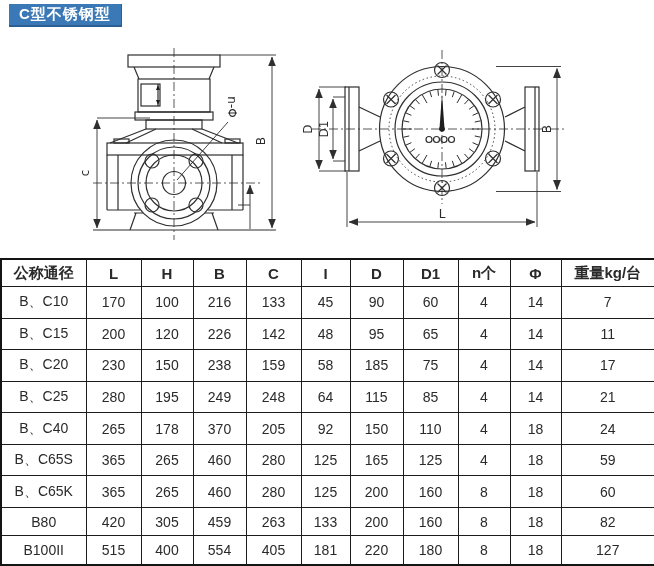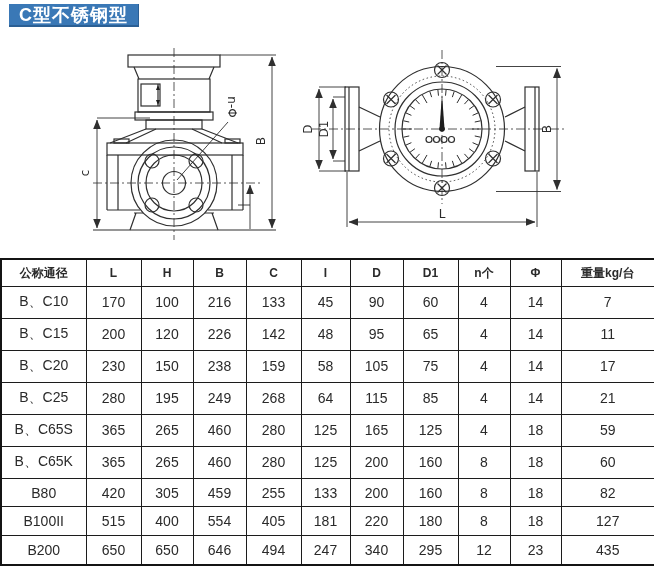--- a/index.html
+++ b/index.html
@@ -3,21 +3,21 @@
 <meta charset="utf-8">
 <style>
   html,body { margin:0; padding:0; }
   body {
     width:654px; height:566px; background:#ffffff; position:relative;
     font-family:"Liberation Sans","DejaVu Sans",sans-serif; overflow:hidden;
   }
   .badge {
     position:absolute; left:9px; top:4px; height:21px; padding:0 10px;
     background:#3a78b6; border-bottom:2px solid #2b5f94; border-right:1px solid #2b5f94;
-    color:#ffffff; font-size:18px; font-weight:700; letter-spacing:1px;
+    color:#ffffff; font-size:15px; font-weight:700; letter-spacing:1px;
     display:flex; align-items:center;
   }
   .drawing-area { position:absolute; left:0; top:0; width:654px; height:258px; }
   svg text {
     font-family:"DejaVu Sans","Liberation Sans",sans-serif;
     font-size:12px; fill:#2b2b2b; stroke:none;
   }
   .ln   { stroke:#2f2f2f; fill:none; stroke-width:1.2; }
   .thin { stroke:#2f2f2f; fill:none; stroke-width:0.9; }
   .cl   { stroke:#2f2f2f; fill:none; stroke-width:0.8; stroke-dasharray:9 3 2 3; }
@@ -25,21 +25,21 @@
   .blk  { fill:#1e1e1e; stroke:none; }
   table.dims {
     position:absolute; left:0; top:258px; width:654px; height:308px;
     border-collapse:collapse; table-layout:fixed;
     border:2px solid #141414;
   }
   table.dims th, table.dims td {
     border:1.6px solid #1c1c1c; text-align:center; vertical-align:middle;
     padding:0; color:#2a2a2a; font-size:14px; overflow:hidden; white-space:nowrap;
   }
-  table.dims th { height:26px; font-weight:700; font-size:12px; }
+  table.dims th { height:26px; font-weight:700; font-size:15px; }
 </style>
 </head>
 <body>
 
 <div class="badge">C型不锈钢型</div>
 
 <div class="drawing-area">
 <svg width="654" height="258" viewBox="0 0 654 258">
   <defs>
     <marker id="arrow" viewBox="0 0 10 8" refX="9.5" refY="4" markerWidth="11" markerHeight="8.8" orient="auto-start-reverse">
@@ -279,38 +279,51 @@
         <td>14</td>
         <td>11</td>
       </tr>
       <tr>
         <td>B、C20</td>
         <td>230</td>
         <td>150</td>
         <td>238</td>
         <td>159</td>
         <td>58</td>
-        <td>105</td>
+        <td>185</td>
         <td>75</td>
         <td>4</td>
         <td>14</td>
         <td>17</td>
       </tr>
       <tr>
         <td>B、C25</td>
         <td>280</td>
         <td>195</td>
         <td>249</td>
-        <td>268</td>
+        <td>248</td>
         <td>64</td>
         <td>115</td>
         <td>85</td>
         <td>4</td>
         <td>14</td>
         <td>21</td>
+      </tr>
+      <tr>
+        <td>B、C40</td>
+        <td>265</td>
+        <td>178</td>
+        <td>370</td>
+        <td>205</td>
+        <td>92</td>
+        <td>150</td>
+        <td>110</td>
+        <td>4</td>
+        <td>18</td>
+        <td>24</td>
       </tr>
       <tr>
         <td>B、C65S</td>
         <td>365</td>
         <td>265</td>
         <td>460</td>
         <td>280</td>
         <td>125</td>
         <td>165</td>
         <td>125</td>
@@ -329,48 +342,35 @@
         <td>160</td>
         <td>8</td>
         <td>18</td>
         <td>60</td>
       </tr>
       <tr>
         <td>B80</td>
         <td>420</td>
         <td>305</td>
         <td>459</td>
-        <td>255</td>
+        <td>263</td>
         <td>133</td>
         <td>200</td>
         <td>160</td>
         <td>8</td>
         <td>18</td>
         <td>82</td>
       </tr>
       <tr>
         <td>B100II</td>
         <td>515</td>
         <td>400</td>
         <td>554</td>
         <td>405</td>
         <td>181</td>
         <td>220</td>
         <td>180</td>
         <td>8</td>
         <td>18</td>
         <td>127</td>
       </tr>
-      <tr>
-        <td>B200</td>
-        <td>650</td>
-        <td>650</td>
-        <td>646</td>
-        <td>494</td>
-        <td>247</td>
-        <td>340</td>
-        <td>295</td>
-        <td>12</td>
-        <td>23</td>
-        <td>435</td>
-      </tr>
     </tbody>
 </table>
 
 </body></html>

